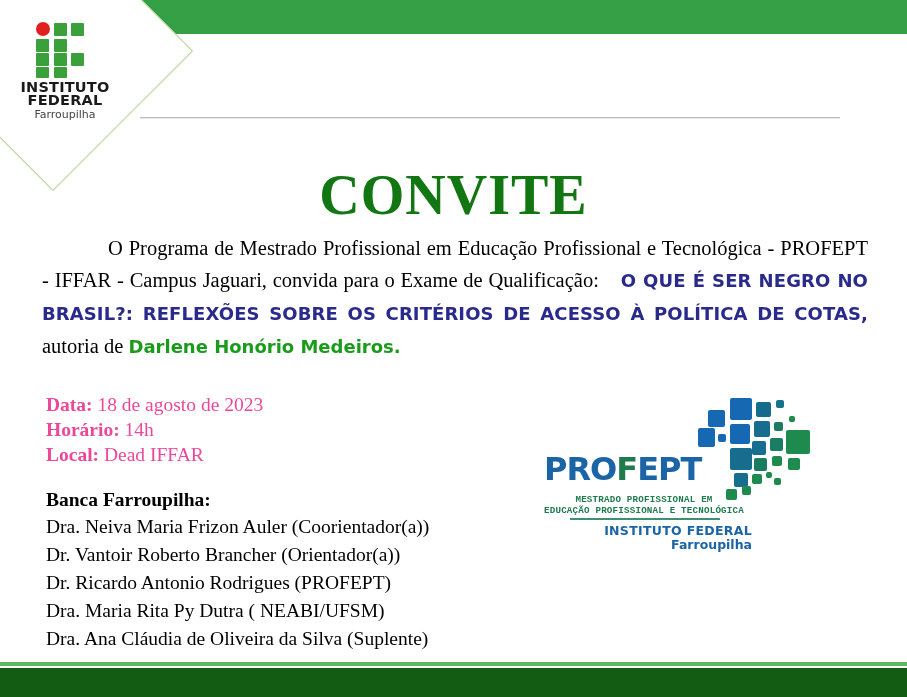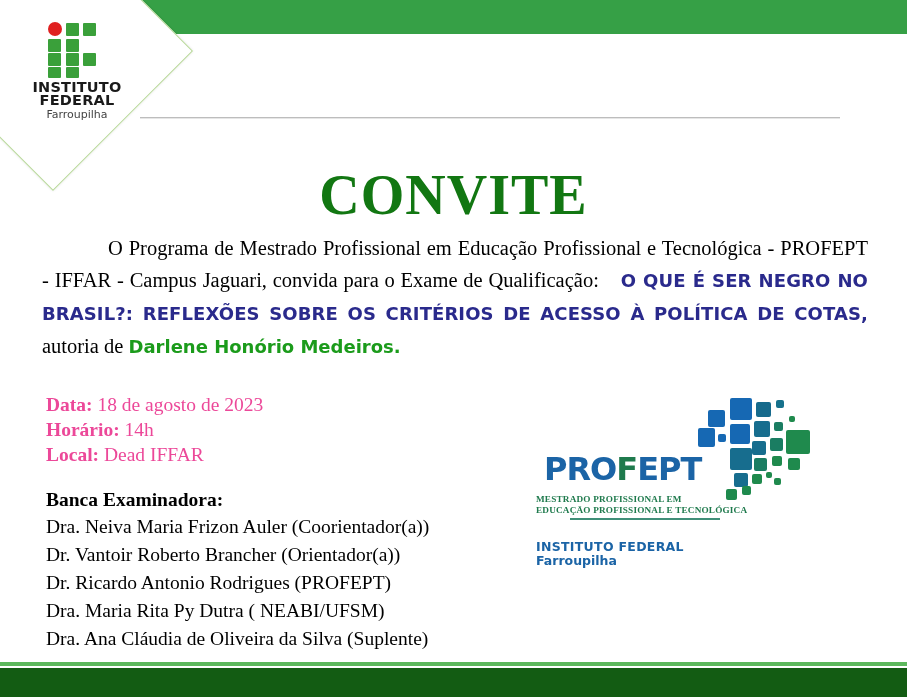--- a/index.html
+++ b/index.html
@@ -28,21 +28,21 @@
     transform:rotate(45deg);
     box-shadow:0 0 3px rgba(0,0,0,.10);
   }
   .header-rule{
     position:absolute;left:140px;top:117px;width:700px;height:2px;
     background:linear-gradient(to bottom,#bdbdbd 0 1px,#e6e6e6 1px 2px);
   }
 
   
   .if-logo{
-    position:absolute;left:18px;top:22px;width:118px;height:96px;
+    position:absolute;left:6px;top:22px;width:118px;height:96px;
     text-align:center;
   }
   .if-grid{
     position:relative;width:58px;height:56px;margin:0 auto 3px auto;
   }
   .if-grid i{position:absolute;display:block;background:#3aa03a;border-radius:1px;}
   .if-dot{
     position:absolute;width:14px;height:14px;border-radius:50%;
     background:#e02020;left:0;top:0;
   }
@@ -103,35 +103,35 @@
     position:absolute;left:536px;top:394px;width:280px;height:150px;
   }
   .pf-word{
     position:absolute;left:8px;top:56px;
     font-family:"DejaVu Sans", sans-serif;
     font-weight:bold;font-size:32px;letter-spacing:-1px;
     color:#1b64a6;
   }
   .pf-word .g{color:#1f7a4d;}
   .pf-line1,.pf-line2{
-    position:absolute;left:0;width:216px;text-align:left;
-    font-family:Liberation Serif, serif;
+    position:absolute;left:0;width:216px;text-align:center;
+    font-family:Liberation Mono, monospace;
     font-weight:bold;color:#1f7a4d;
     font-size:9.2px;letter-spacing:.2px;
   }
   .pf-line1{top:100px;}
   .pf-line2{top:111px;font-size:9.2px;}
   .pf-div{
     position:absolute;left:34px;top:124px;width:150px;height:2px;
     background:#3f8f78;
   }
   .pf-line3,.pf-line4{
-    position:absolute;left:0;width:216px;text-align:left;
-    font-family:"DejaVu Sans", sans-serif;
-    font-weight:bold;color:#1b64a6;margin-top:16px;
+    position:absolute;left:0;width:216px;text-align:right;
+    font-family:"DejaVu Sans", sans-serif;
+    font-weight:bold;color:#1b64a6;
   }
   .pf-line3{top:129px;font-size:12.5px;letter-spacing:.3px;}
   .pf-line4{top:143px;font-size:12.5px;}
   .pf-map{position:absolute;left:158px;top:0;width:122px;height:108px;}
   .pf-map i{position:absolute;display:block;border-radius:2px;}
 
   
   .footer-line{
     position:absolute;left:0;top:662px;width:907px;height:4px;
     background:#5cb85c;
@@ -181,21 +181,21 @@
   </div>
   <div>
     <b>Horário:</b><span> 14h</span>
   </div>
   <div>
     <b>Local:</b><span> Dead IFFAR</span>
   </div>
 </div>
 
 <div class="banca">
-  <div class="banca-title">Banca Examinadora:</div>
+  <div class="banca-title">Banca Farroupilha:</div>
   <div class="banca-item">Dra. Neiva Maria Frizon Auler (Coorientador(a))</div>
   <div class="banca-item">Dr. Vantoir Roberto Brancher (Orientador(a))</div>
   <div class="banca-item">Dr. Ricardo Antonio Rodrigues (PROFEPT)</div>
   <div class="banca-item">Dra. Maria Rita Py Dutra ( NEABI/UFSM)</div>
   <div class="banca-item">Dra. Ana Cláudia de Oliveira da Silva (Suplente)</div>
 </div>
 
 <div class="profept">
   <div class="pf-map">
     <i style="left:36px;top:4px;width:22px;height:22px;background:#1668b3;"></i>

